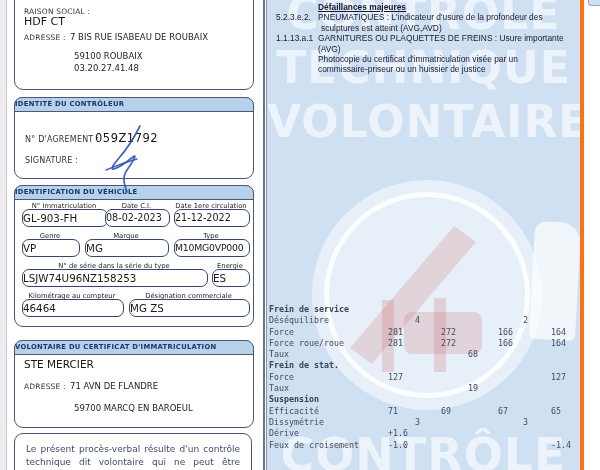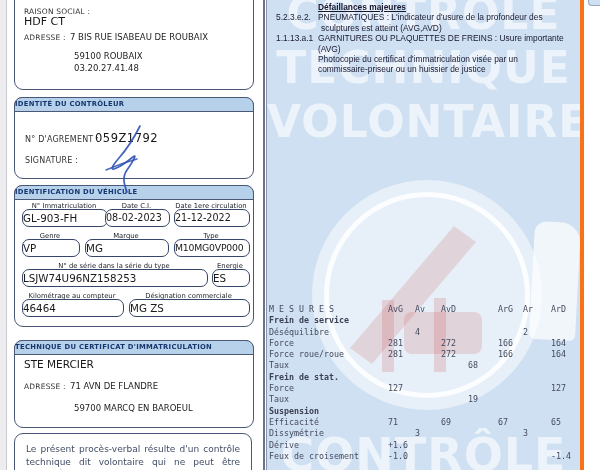--- a/index.html
+++ b/index.html
@@ -110,21 +110,21 @@
     <div class="fbox" style="left:22px;top:269px;width:184px;">LSJW74U96NZ158253</div>
     <div class="flabel" style="left:212px;top:262px;width:36px;">Energie</div>
     <div class="fbox" style="left:212px;top:269px;width:36px;">ES</div>
 
     <div class="flabel" style="left:22px;top:292px;width:100px;">Kilométrage au compteur</div>
     <div class="fbox" style="left:22px;top:299px;width:100px;">46464</div>
     <div class="flabel" style="left:129px;top:292px;width:119px;">Désignation commerciale</div>
     <div class="fbox" style="left:129px;top:299px;width:119px;">MG ZS</div>
 
     <div class="box" style="left:14px;top:340px;width:238px;height:86px;">
-      <div class="sechdr">TECHNIQUE DU CERTIFICAT D'IMMATRICULATION</div>
+      <div class="sechdr">VOLONTAIRE DU CERTIFICAT D'IMMATRICULATION</div>
     </div>
     <div class="bigval" style="left:24px;top:358px;font-size:10.5px;">STE MERCIER</div>
     <div class="lbl" style="left:24px;top:382px;">ADRESSE :</div>
     <div class="val" style="left:70px;top:381px;">71 AVN DE FLANDRE</div>
     <div class="val" style="left:74px;top:403px;">59700 MARCQ EN BAROEUL</div>
 
     <div class="box" style="left:14px;top:433px;width:238px;height:62px;padding:9px 11px 0 11px;box-sizing:border-box;">
       <div class="notice-line">Le présent procès-verbal résulte d'un contrôle</div>
       <div class="notice-line">technique dit volontaire qui ne peut être assimilé</div>
 
@@ -168,29 +168,20 @@
         </div>
       <div class="defline">
           <span class="dtext">Photocopie du certificat d'immatriculation visée par un</span>
         </div>
       <div class="defline">
           <span class="dtext">commissaire-priseur ou un huissier de justice</span>
         </div>
     </div>
 
     <div class="mesures">
-      <div class="mrow">
-        <span class="cl">M E S U R E S</span>
-        <span class="c1">AvG</span>
-        <span class="c2">Av</span>
-        <span class="c3">AvD</span>
-        <span class="c5">ArG</span>
-        <span class="c6">Ar</span>
-        <span class="c7">ArD</span>
-      </div>
       <div class="mrow bold">
         <span class="cl">Frein de service</span>
       </div>
       <div class="mrow">
         <span class="cl">Déséquilibre</span>
         <span class="c2">4</span>
         <span class="c6">2</span>
       </div>
       <div class="mrow">
         <span class="cl">Force</span>

